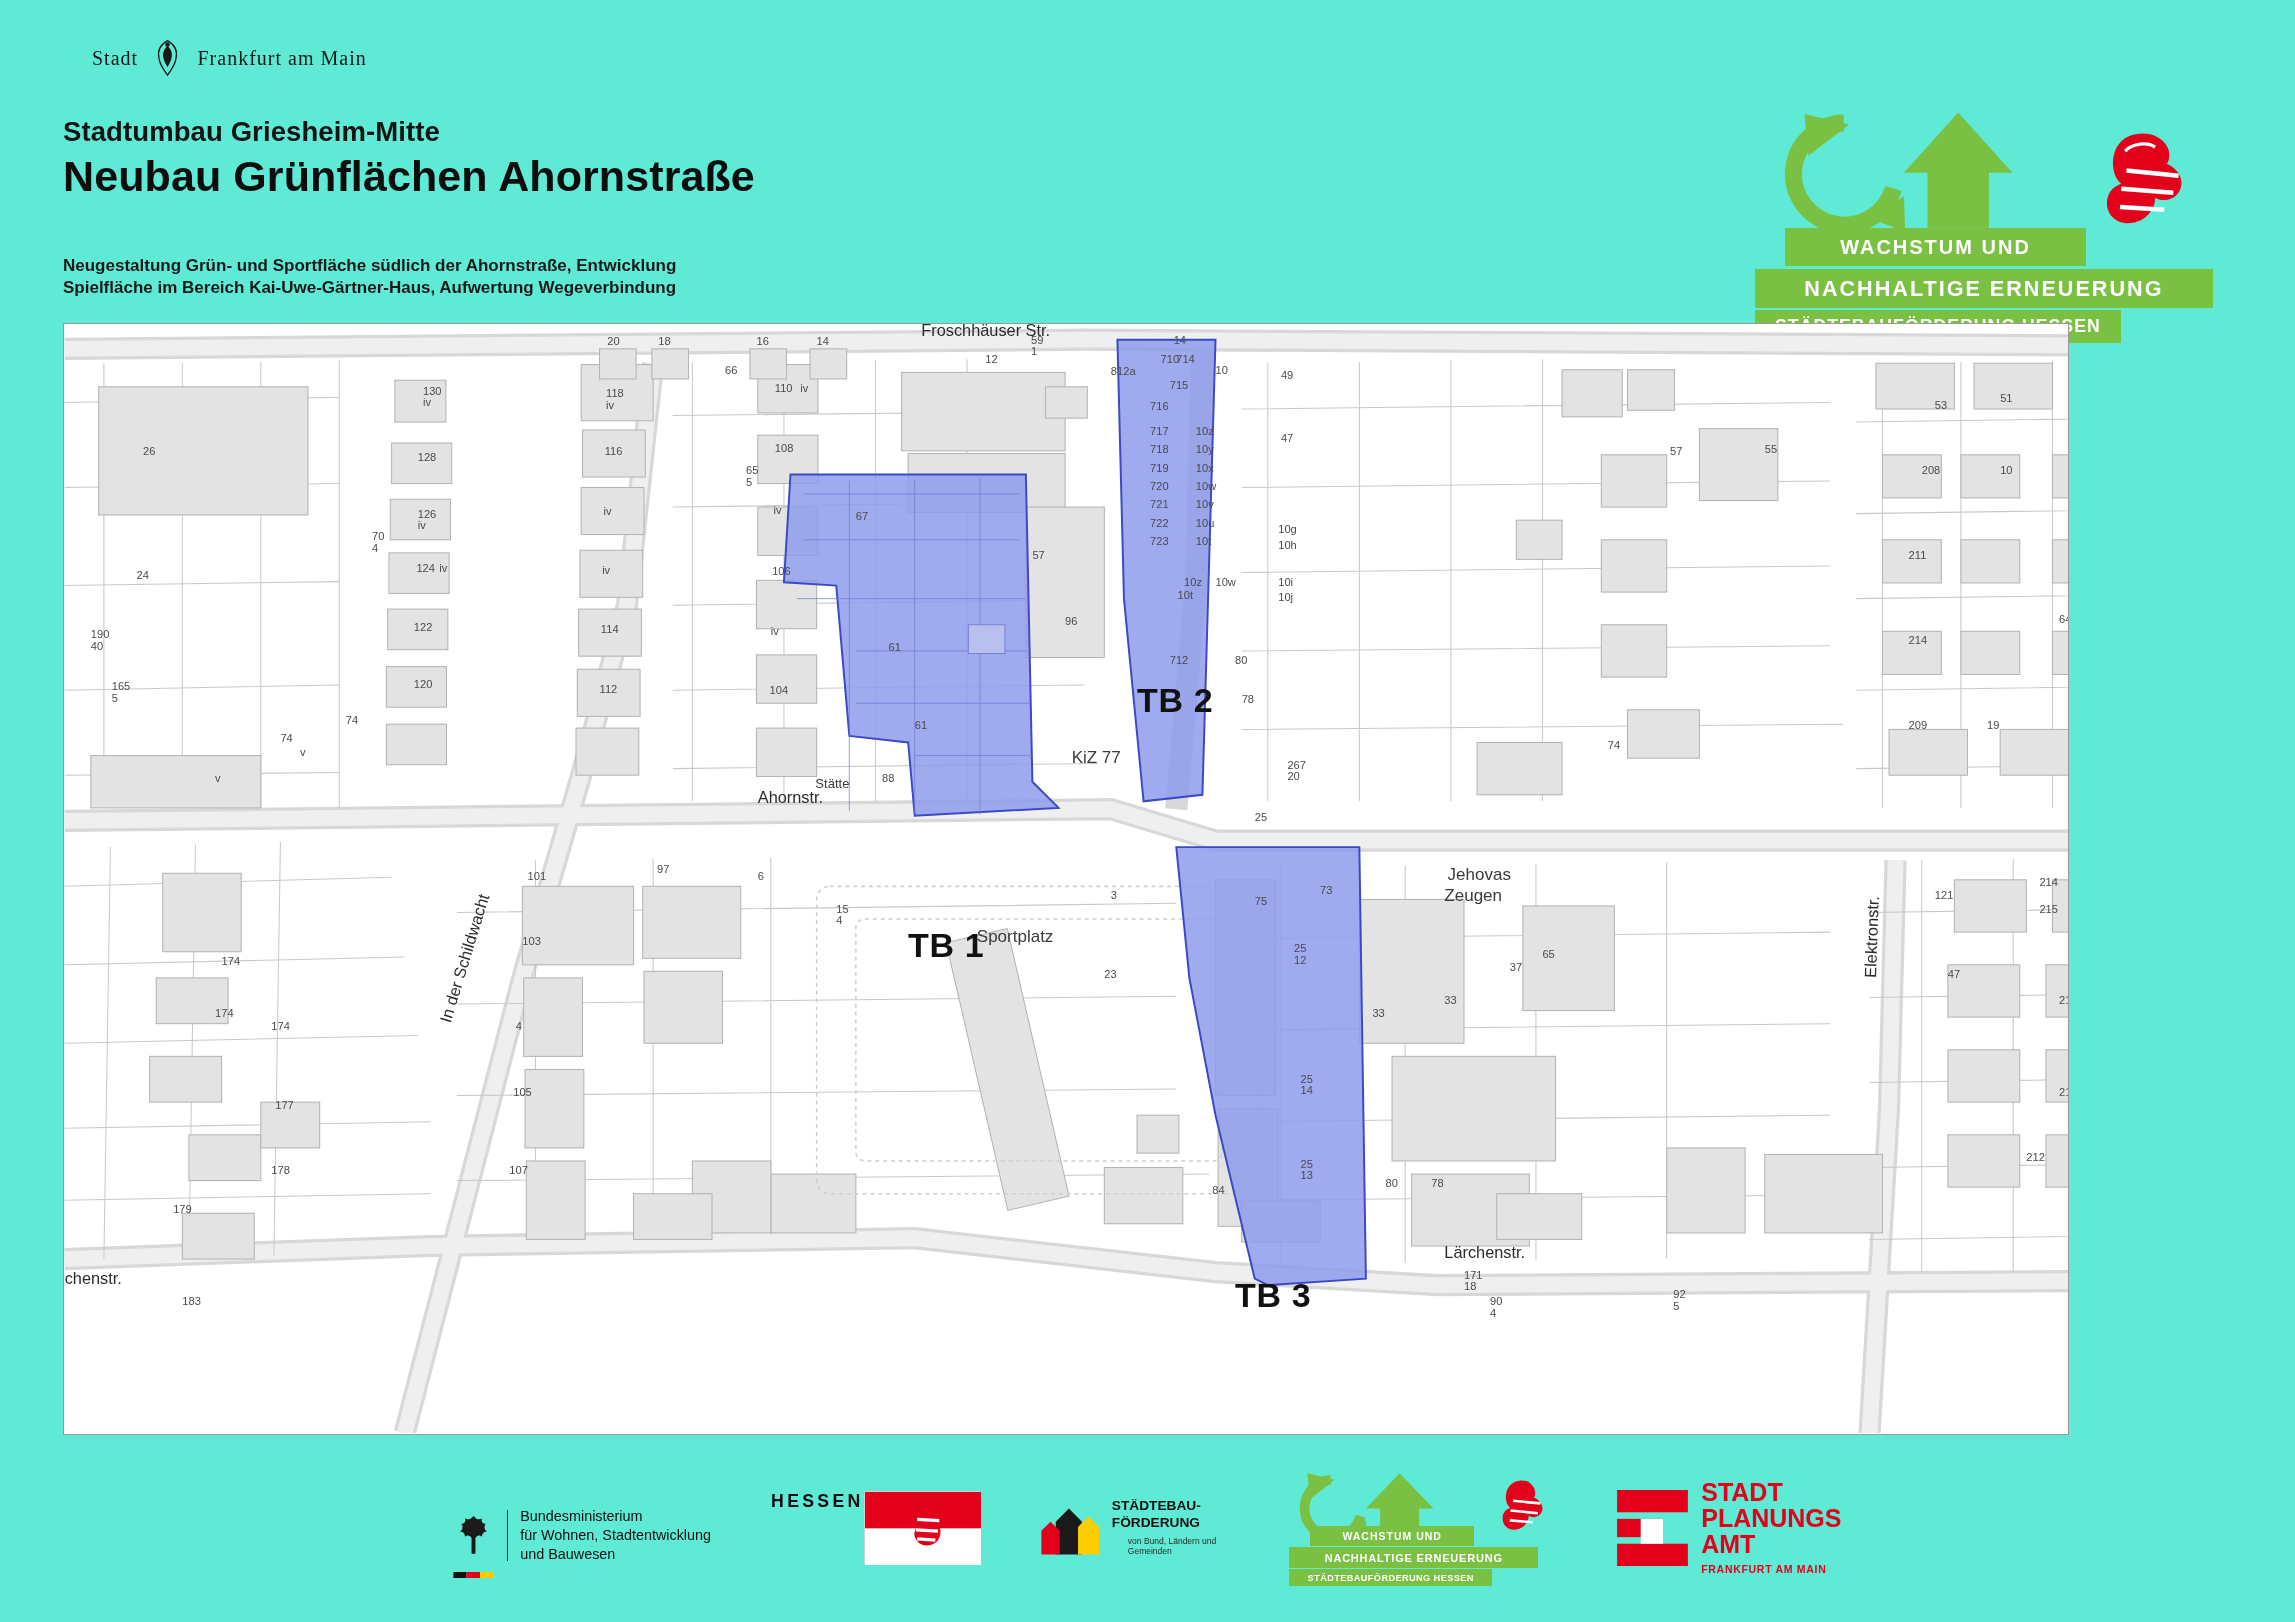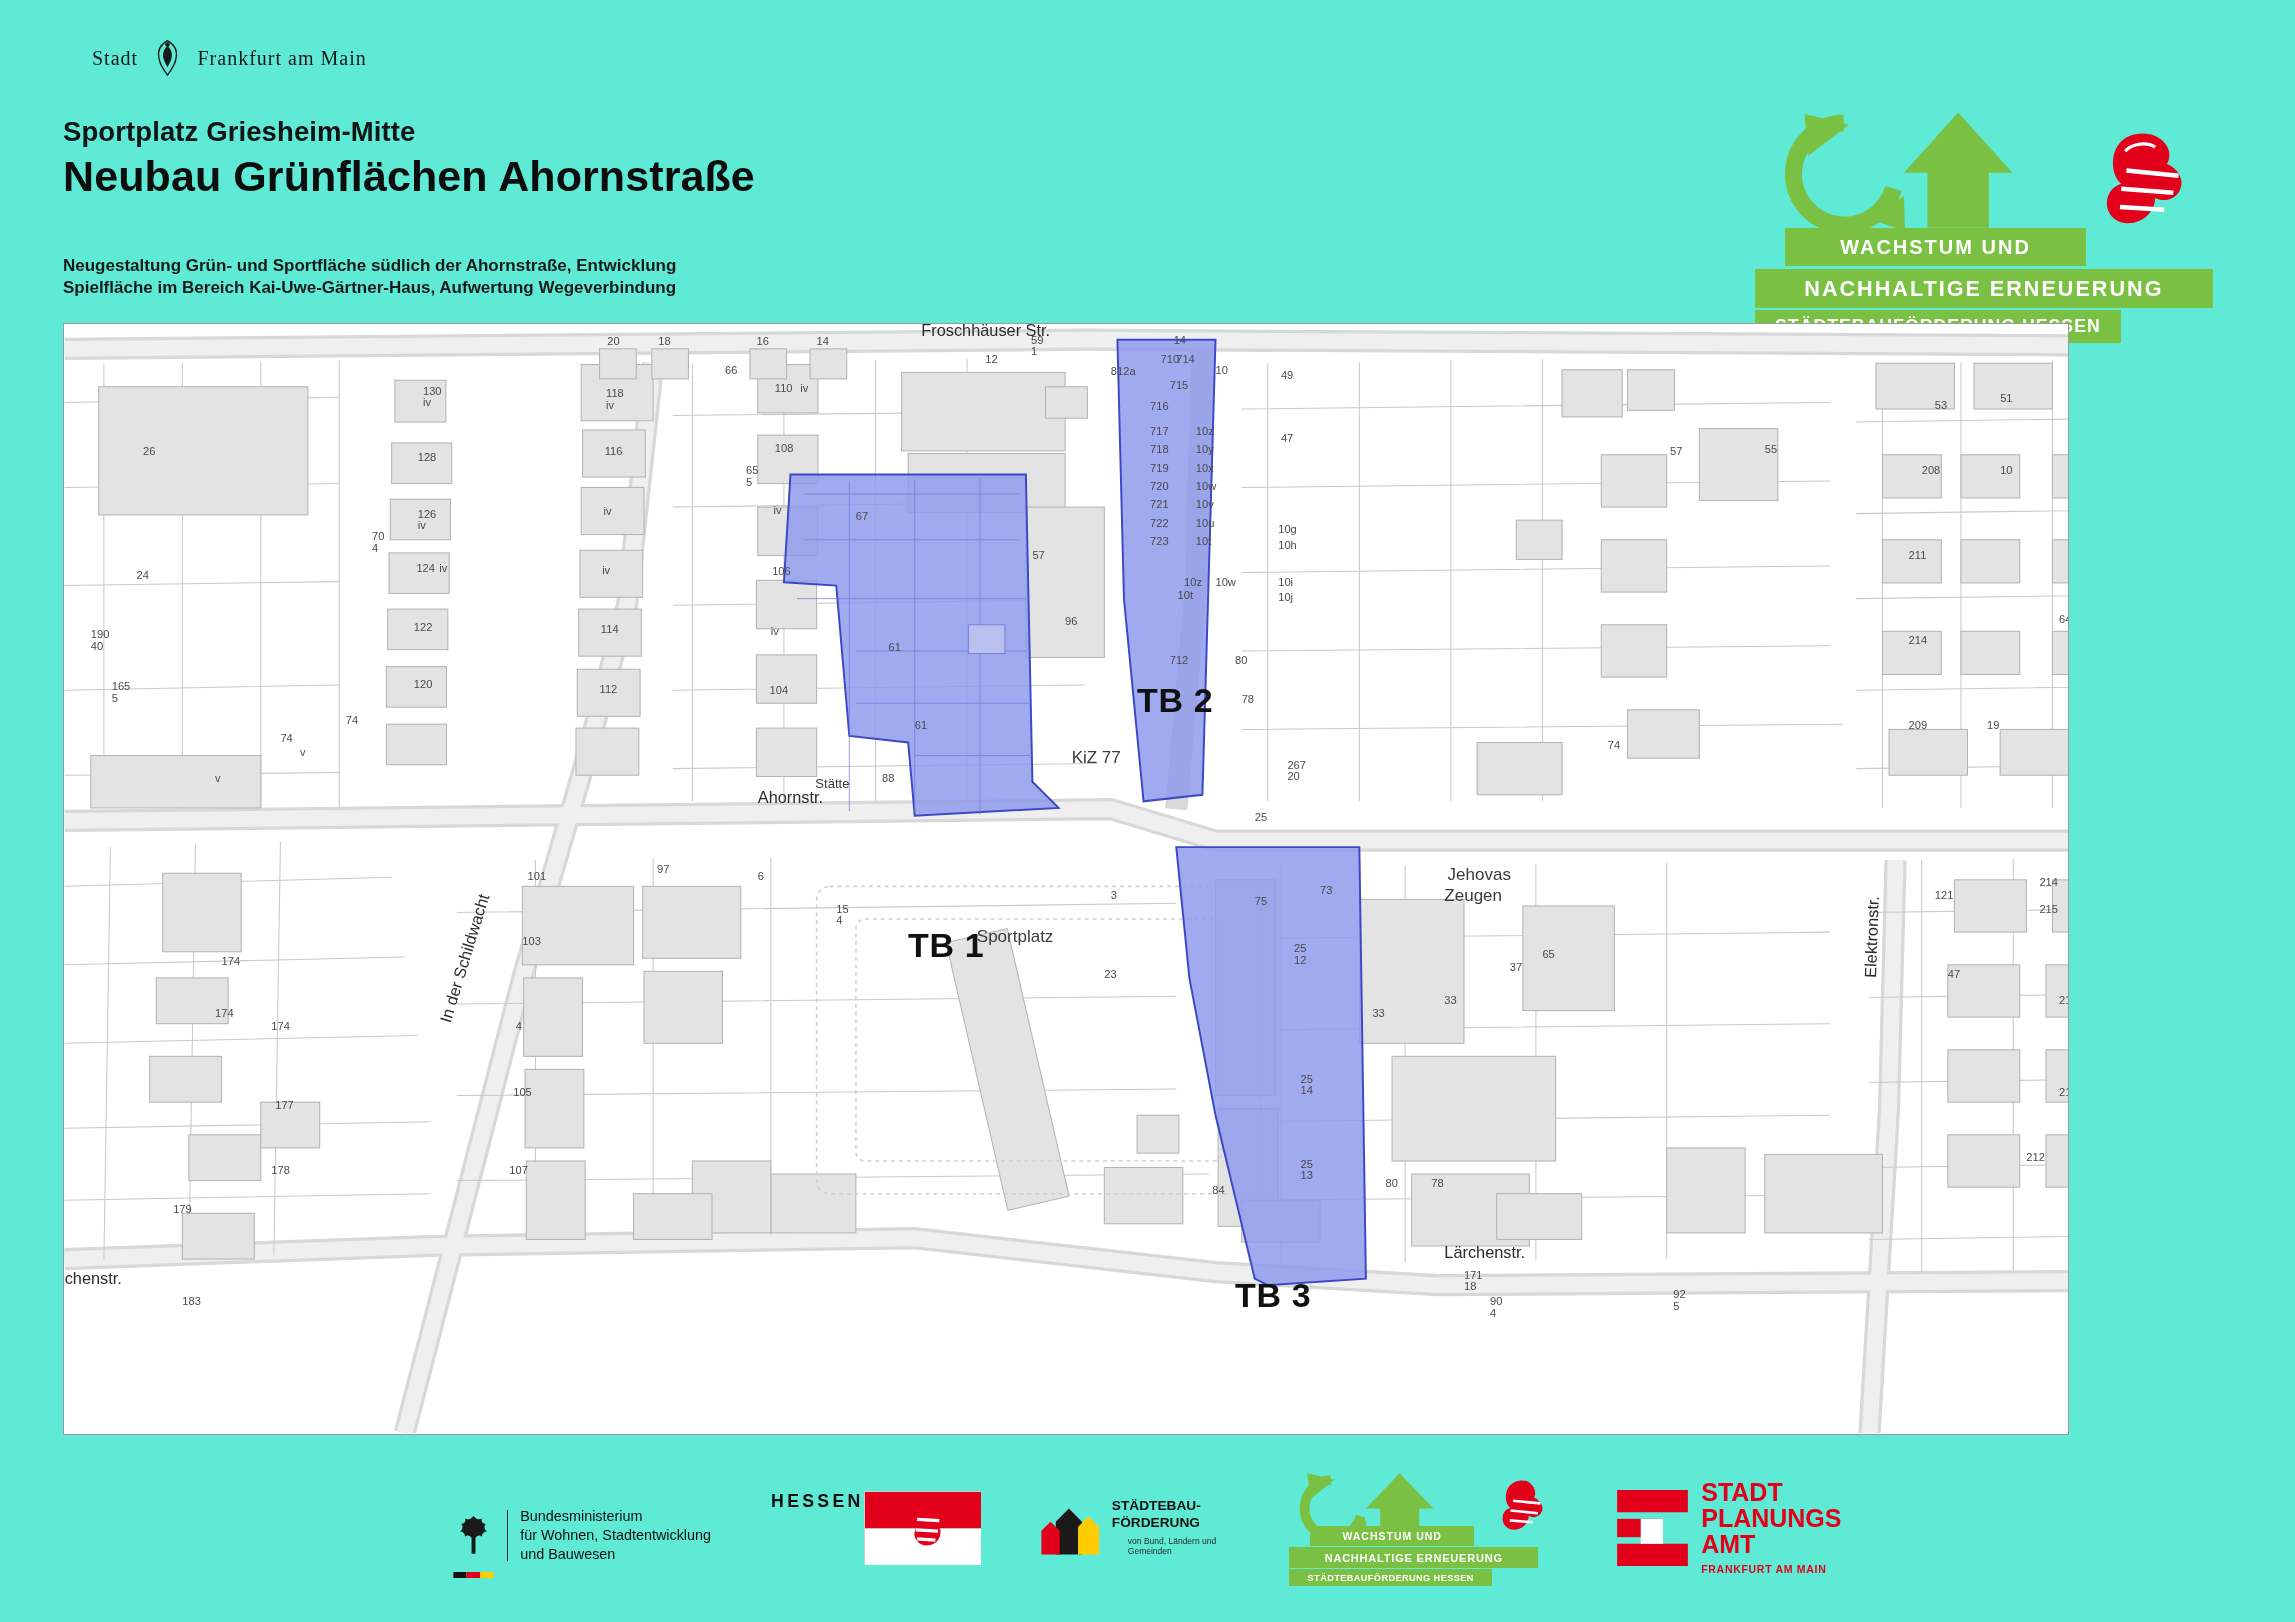--- a/index.html
+++ b/index.html
@@ -162,21 +162,21 @@
     <span class="crest">
       <svg viewBox="0 0 62 62" width="41" height="41">
         <path d="M31 4 C20 10 16 20 18 30 C19 40 25 48 31 56 C37 48 43 40 44 30 C46 20 42 10 31 4 Z" fill="none" stroke="#1a1a1a" stroke-width="2"></path>
         <path d="M31 12 C25 17 23 24 25 31 C27 38 31 44 31 44 C31 44 35 38 37 31 C39 24 37 17 31 12 Z" fill="#1a1a1a"></path>
         <circle cx="31" cy="10" r="3.5" fill="#1a1a1a"></circle>
       </svg>
     </span>
     <span class="crest-right smallcaps-big">Frankfurt am Main</span>
   </div>
 
-  <div id="title-sub">Sportplatz Griesheim-Mitte</div>
+  <div id="title-sub">Stadtumbau Griesheim-Mitte</div>
   <div id="title-main">Neubau Grünflächen Ahornstraße</div>
   <div id="subtitle">
     <div>Neugestaltung Grün- und Sportfläche südlich der Ahornstraße, Entwicklung</div>
     <div>Spielfläche im Bereich Kai-Uwe-Gärtner-Haus, Aufwertung Wegeverbindung</div>
   </div>
 
   <div id="program-logo">
     <span class="pl-green-arrow">
       <svg viewBox="0 0 380 185" width="249" height="121">
         <path d="M295 4 L378 96 L342 96 L342 180 L248 180 L248 96 L212 96 Z" fill="#7ac143"></path>

